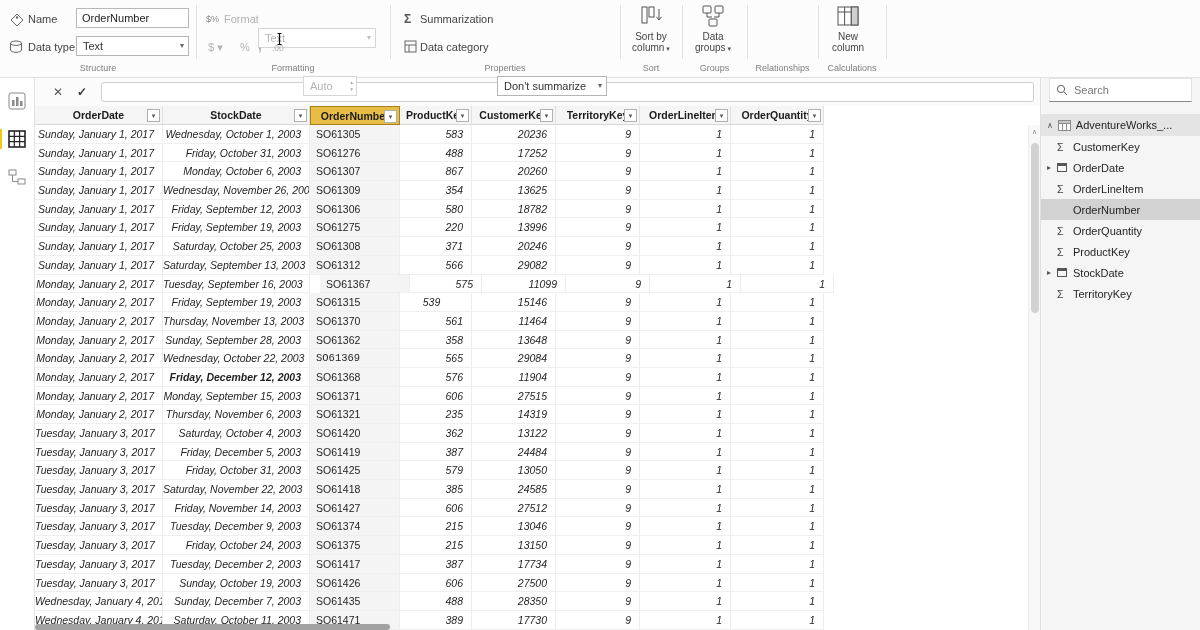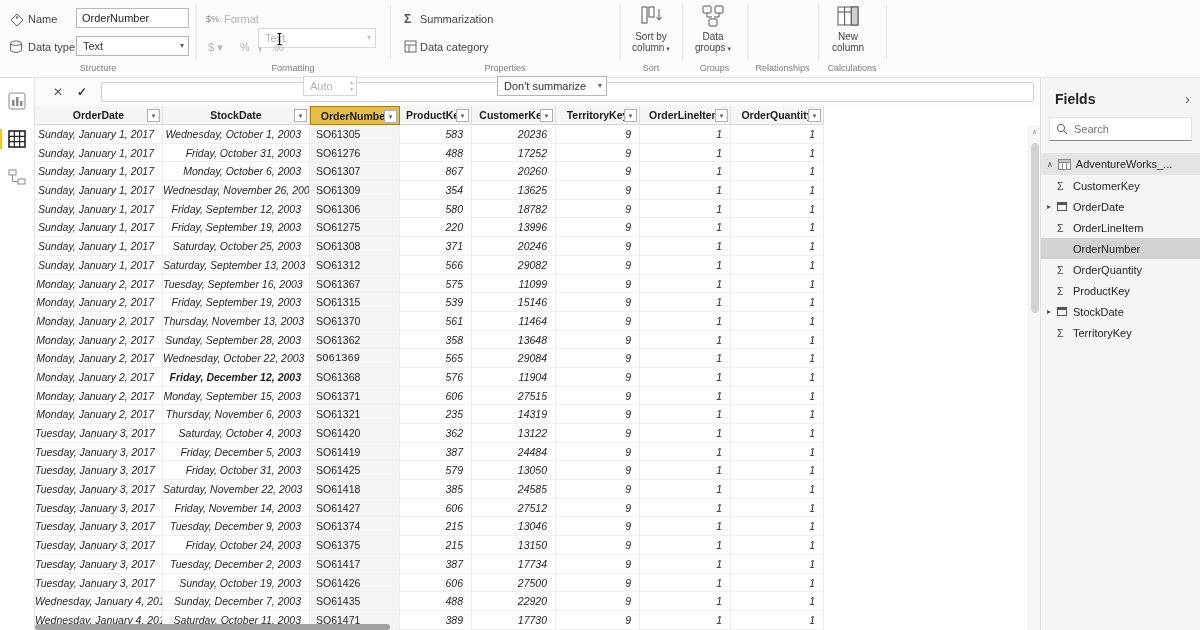--- a/index.html
+++ b/index.html
@@ -350,32 +350,32 @@
             <div class="tcell selcol" style="width: 90px;">SO61312</div>
             <div class="tcell" style="width: 72px;">566</div>
             <div class="tcell" style="width: 84px;">29082</div>
             <div class="tcell" style="width: 84px;">9</div>
             <div class="tcell" style="width: 91px;">1</div>
             <div class="tcell" style="width: 93px;">1</div>
           </div>
           <div class="trow">
             <div class="tcell" style="width: 128px;">Monday, January 2, 2017</div>
             <div class="tcell" style="width: 147px;">Tuesday, September 16, 2003</div>
-            <div class="tcell selcol" style="width: 90px;">SO61367</div>
+            <div class="tcell selcol" style="width: 90px; margin-left: 10px;">SO61367</div>
             <div class="tcell" style="width: 72px;">575</div>
             <div class="tcell" style="width: 84px;">11099</div>
             <div class="tcell" style="width: 84px;">9</div>
             <div class="tcell" style="width: 91px;">1</div>
             <div class="tcell" style="width: 93px;">1</div>
           </div>
           <div class="trow">
             <div class="tcell" style="width: 128px;">Monday, January 2, 2017</div>
             <div class="tcell" style="width: 147px;">Friday, September 19, 2003</div>
             <div class="tcell selcol" style="width: 90px;">SO61315</div>
-            <div class="tcell" style="width: 72px;">539</div>
+            <div class="tcell" style="width: 72px; text-align: center;">539</div>
             <div class="tcell" style="width: 84px;">15146</div>
             <div class="tcell" style="width: 84px;">9</div>
             <div class="tcell" style="width: 91px;">1</div>
             <div class="tcell" style="width: 93px;">1</div>
           </div>
           <div class="trow">
             <div class="tcell" style="width: 128px;">Monday, January 2, 2017</div>
             <div class="tcell" style="width: 147px;">Thursday, November 13, 2003</div>
             <div class="tcell selcol" style="width: 90px;">SO61370</div>
             <div class="tcell" style="width: 72px;">561</div>
@@ -522,21 +522,21 @@
             <div class="tcell" style="width: 84px;">27500</div>
             <div class="tcell" style="width: 84px;">9</div>
             <div class="tcell" style="width: 91px;">1</div>
             <div class="tcell" style="width: 93px;">1</div>
           </div>
           <div class="trow">
             <div class="tcell" style="width: 128px;">Wednesday, January 4, 2017</div>
             <div class="tcell" style="width: 147px;">Sunday, December 7, 2003</div>
             <div class="tcell selcol" style="width: 90px;">SO61435</div>
             <div class="tcell" style="width: 72px;">488</div>
-            <div class="tcell" style="width: 84px;">22920</div>
+            <div class="tcell" style="width: 84px;">28350</div>
             <div class="tcell" style="width: 84px;">9</div>
             <div class="tcell" style="width: 91px;">1</div>
             <div class="tcell" style="width: 93px;">1</div>
           </div>
           <div class="trow">
             <div class="tcell" style="width: 128px;">Wednesday, January 4, 2017</div>
             <div class="tcell" style="width: 147px;">Saturday, October 11, 2003</div>
             <div class="tcell selcol" style="width: 90px;">SO61471</div>
             <div class="tcell" style="width: 72px;">389</div>
             <div class="tcell" style="width: 84px;">17730</div>
@@ -549,24 +549,20 @@
         <div class="hthumb"></div>
       </div>
       <div class="vscroll">
         <span class="arrow">∧</span>
         <div class="vthumb"></div>
       </div>
     </div>
   </div>
 
   <div class="fields">
-    <div class="fields-head">
-      <span class="fields-title">Fields</span>
-      <span class="chev">›</span>
-    </div>
     <div class="search">
       <svg width="12" height="12">
         <circle cx="5" cy="5" r="3.6" fill="none" stroke="#605e5c"></circle>
         <line x1="7.8" y1="7.8" x2="11" y2="11" stroke="#605e5c"></line>
       </svg>
       <input placeholder="Search" style="">
     </div>
     <div class="ftable">
       <span class="carup">∧</span>
       <svg width="13" height="11">

